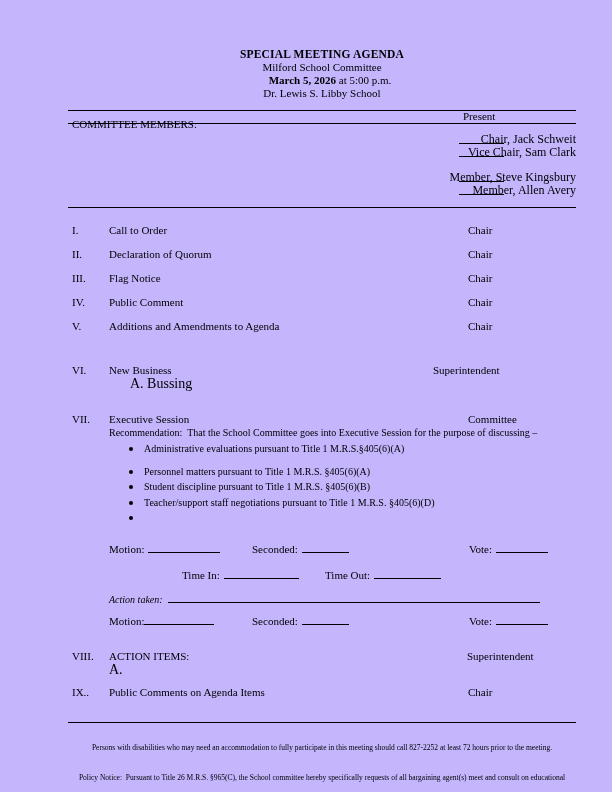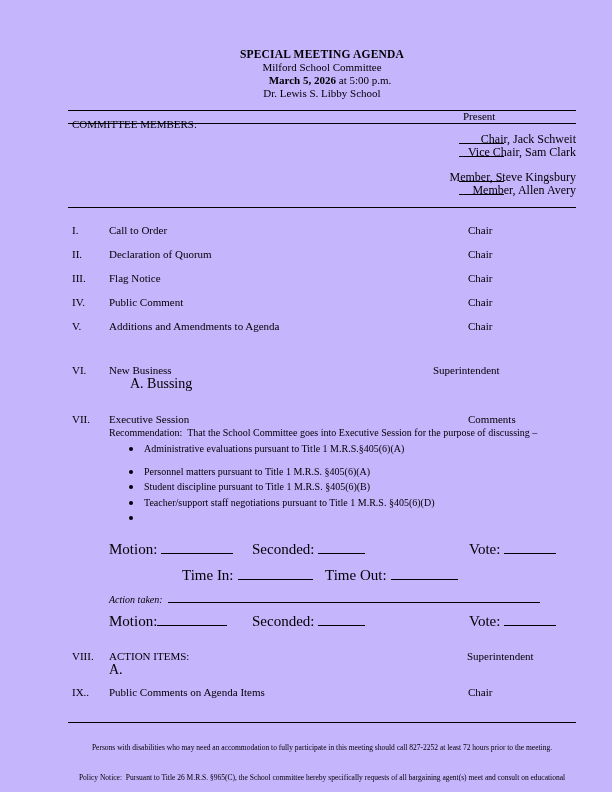--- a/index.html
+++ b/index.html
@@ -21,21 +21,21 @@
   .present-head { position:absolute; left:395px; top:0; }
   .member-row { height:12px; font-size:12px; line-height:12px; padding-left:4px;text-align:right; }
   .present-blank { position:absolute; left:391px; top:0; width:45px; height:11px; border-bottom:1.2px solid #000; }
   .agenda-row { height:13px; font-size:11px; line-height:13px; padding-left:4px; white-space:nowrap; }
   .numeral { display:inline-block; width:37px; }
   .assignee { position:absolute; top:0; left:400px; }
   .sub-item { position:absolute; left:68px; font-size:14px; line-height:13px; }
   .rec { font-size:10px; line-height:12px; white-space:pre-wrap; padding-left:41px; }
   .bullet-row { font-size:10px; line-height:12px; padding-left:76px; white-space:nowrap; }
   .dot { position:absolute; left:61px; top:4px; width:4px; height:4px; border-radius:50%; background:#000; }
-  .fill-row { height:14px; font-size:15px; line-height:13px; }
+  .fill-row { height:14px; font-size:11px; line-height:13px; }
   .grp { position:absolute; top:0; white-space:nowrap; }
   .blank { display:inline-block; border-bottom:1.1px solid #000; height:10px; }
   .sp { margin-left:4px; }
   .action-row { display:flex; align-items:flex-start; height:14px; font-size:10px; line-height:13px; padding-left:41px; }
   .action-label { font-style:italic; padding-right:5px; white-space:nowrap; }
   .action-blank { flex:1; border-bottom:1.1px solid #000; height:10px; }
   .footer-rule { top:722px; border-top:1.5px solid #000; }
   .footer-text { top:724px; text-align:center; font-size:7.5px; line-height:9.7px; white-space:pre-wrap; }
 </style>
 </head>
@@ -96,21 +96,21 @@
   </div>
 
   <div class="abs agenda-row" style="top:364px">
     <span class="numeral">VI.</span><span>New Business</span>
     <span class="assignee" style="left:365px">Superintendent</span>
   </div>
   <div class="sub-item" style="top:377px; padding-left:62px">A. Bussing</div>
 
   <div class="abs agenda-row" style="top:413px">
     <span class="numeral">VII.</span><span>Executive Session</span>
-    <span class="assignee">Comments</span>
+    <span class="assignee">Committee</span>
   </div>
   <div class="abs rec" style="top:427px">Recommendation:  That the School Committee goes into Executive Session for the purpose of discussing –</div>
 
   <div class="abs bullet-row" style="top:443px">
     <span class="dot"></span>
     <span>Administrative evaluations pursuant to Title 1 M.R.S.§405(6)(A)</span>
   </div>
   <div class="abs bullet-row" style="top:466px">
     <span class="dot"></span>
     <span>Personnel matters pursuant to Title 1 M.R.S. §405(6)(A)</span>

